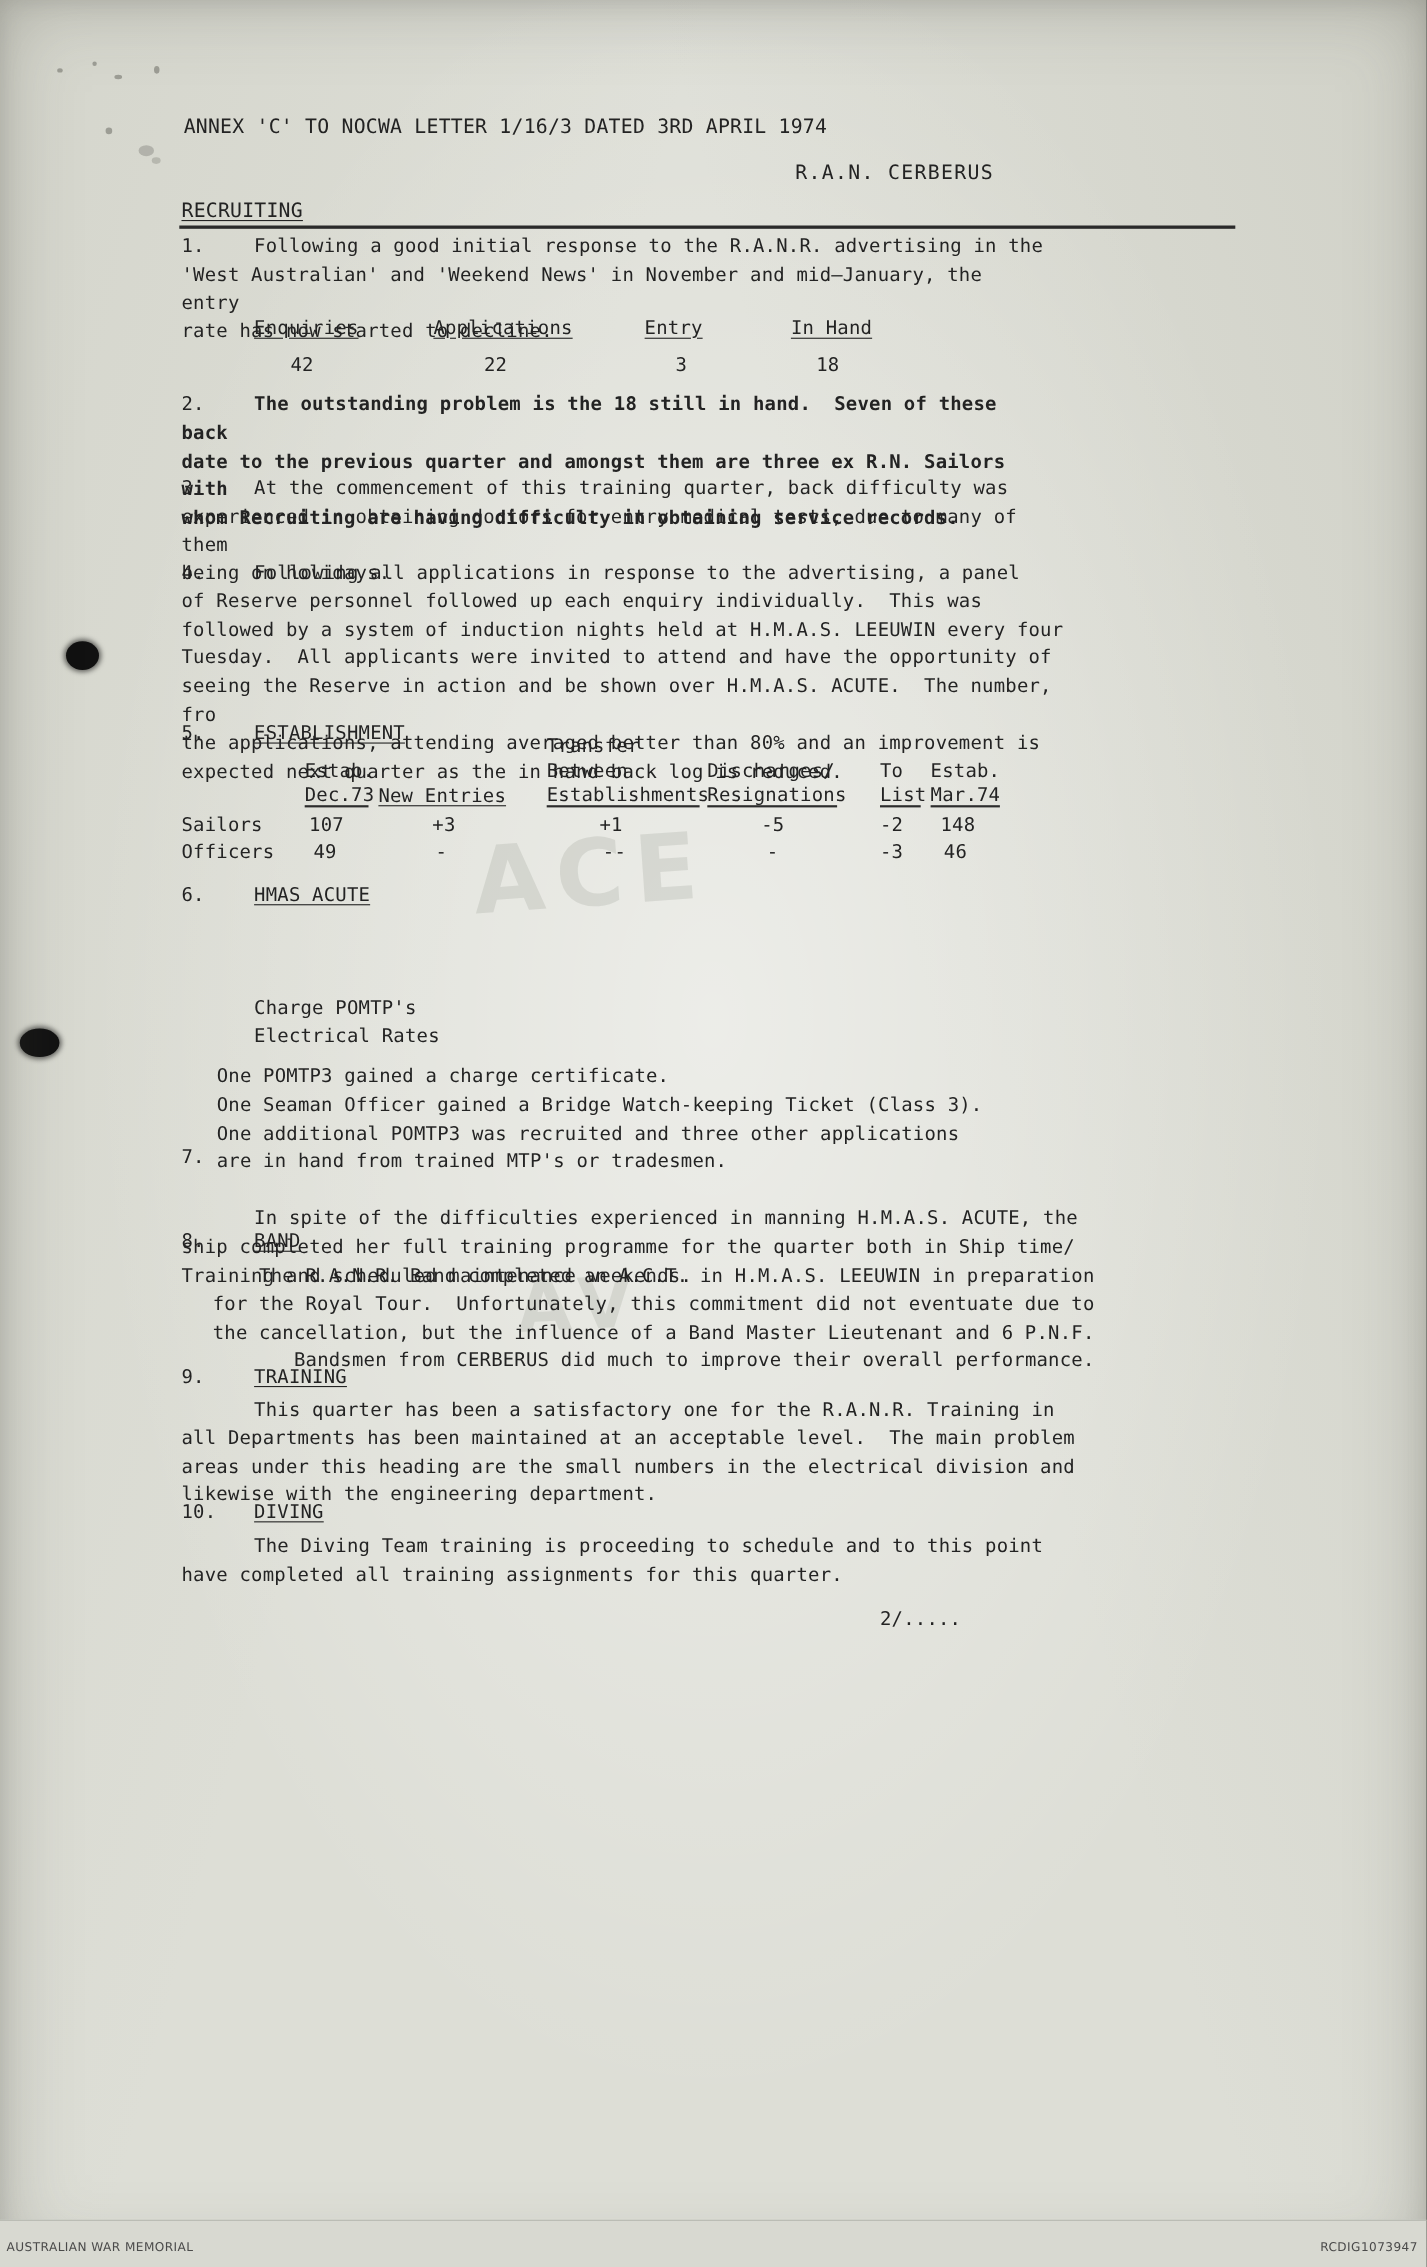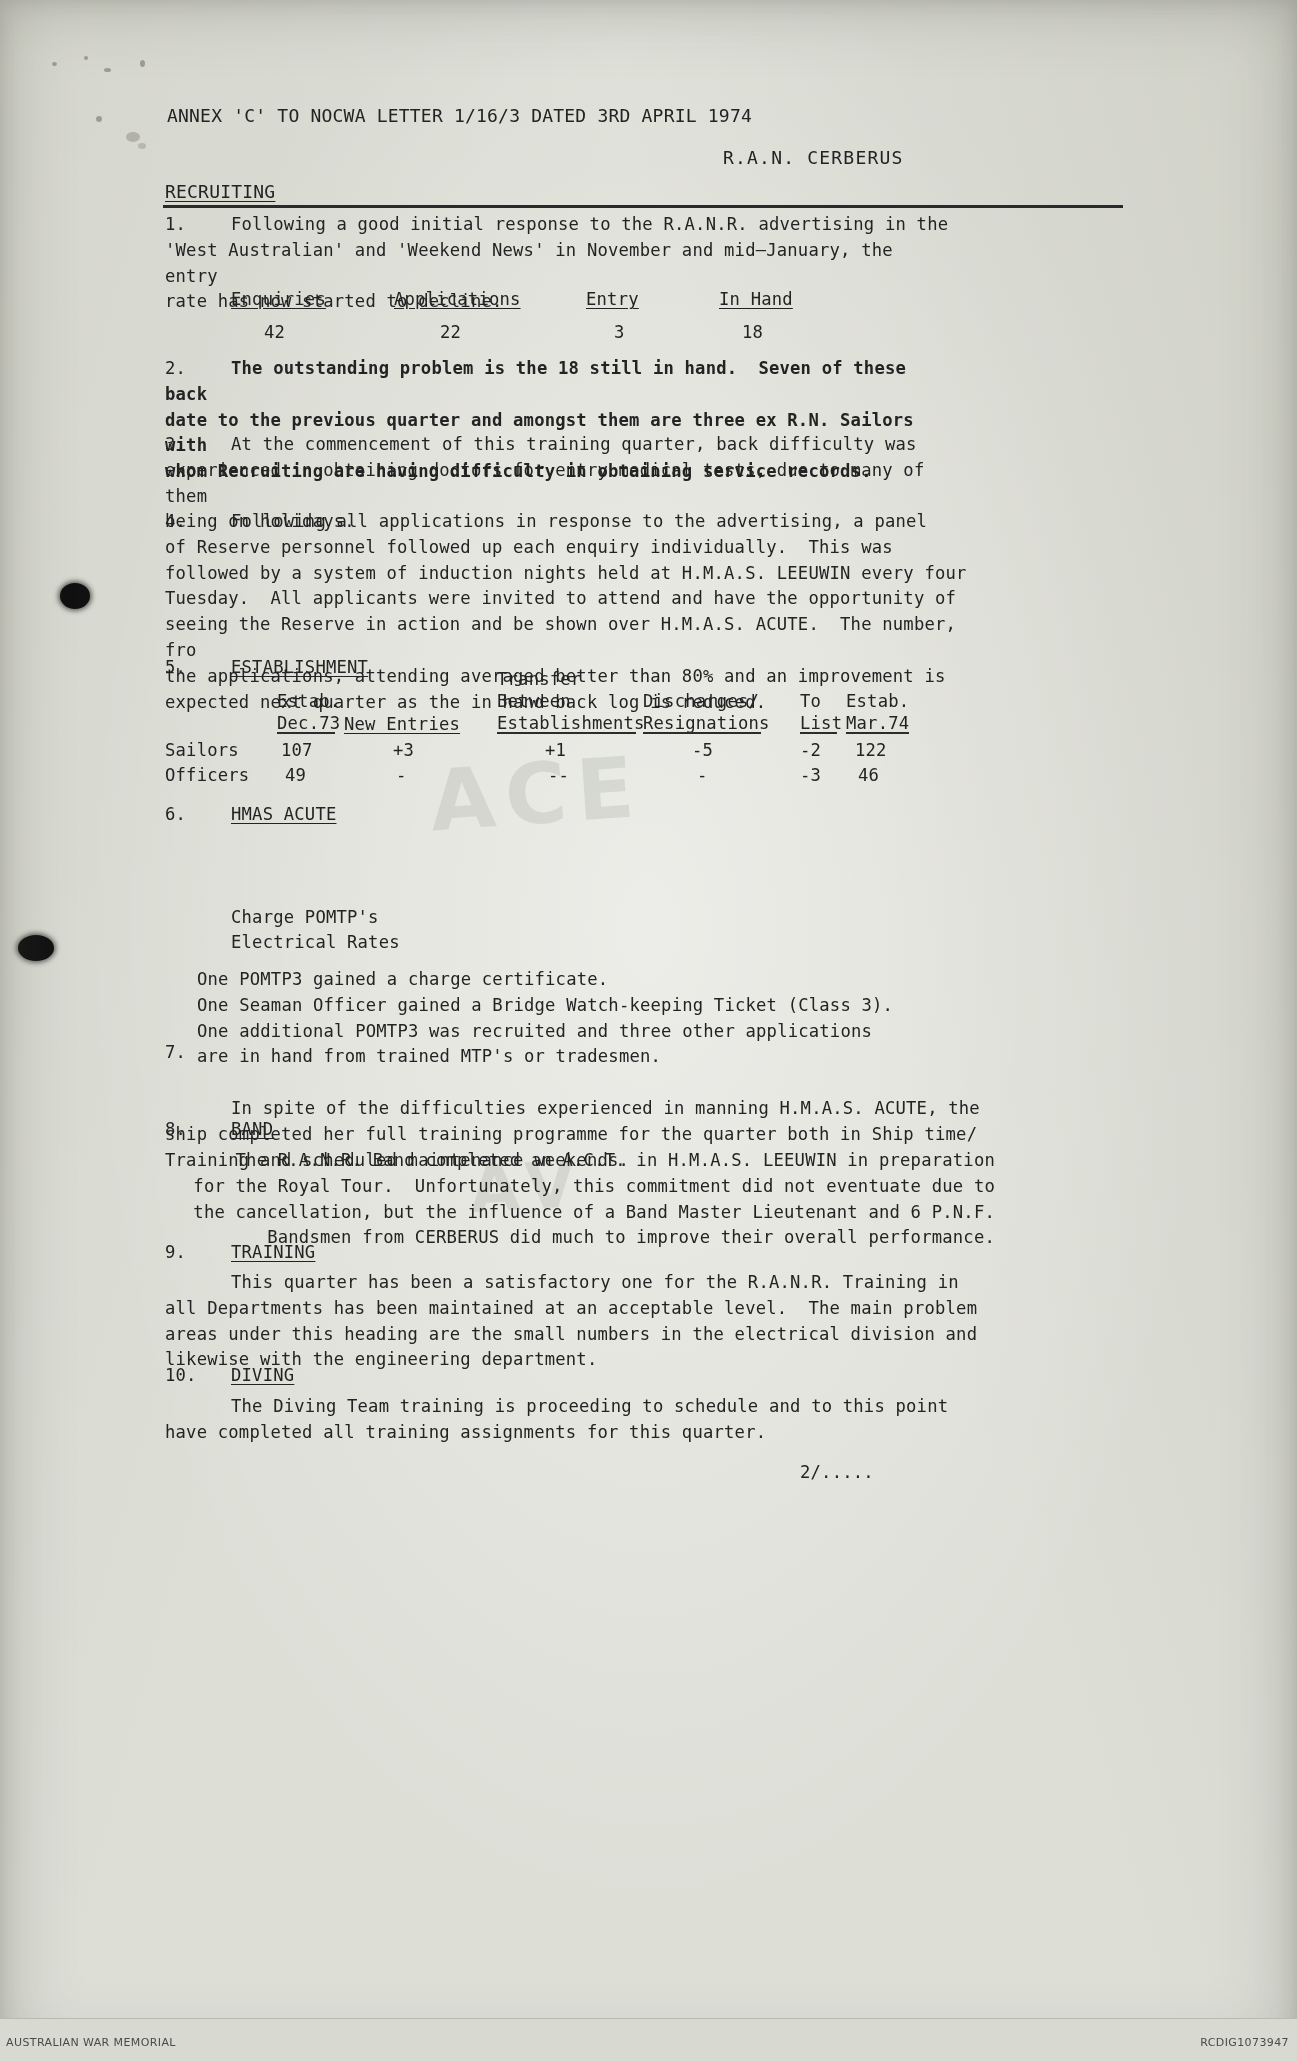--- a/index.html
+++ b/index.html
@@ -206,21 +206,21 @@
     <div style="position:absolute;left:643px;top:732px;width:118px;height:2px;background:#2c2c2c;"></div>
     <div style="position:absolute;left:800px;top:732px;width:37px;height:2px;background:#2c2c2c;"></div>
     <div style="position:absolute;left:846px;top:732px;width:63px;height:2px;background:#2c2c2c;"></div>
 
     <div class="tbl-cell" style="left:165px; top:738px;">Sailors</div>
     <div class="tbl-cell" style="left:281px; top:738px;">107</div>
     <div class="tbl-cell" style="left:393px; top:738px;">+3</div>
     <div class="tbl-cell" style="left:545px; top:738px;">+1</div>
     <div class="tbl-cell" style="left:692px; top:738px;">-5</div>
     <div class="tbl-cell" style="left:800px; top:738px;">-2</div>
-    <div class="tbl-cell" style="left:855px; top:738px;">122</div>
+    <div class="tbl-cell" style="left:855px; top:738px;">148</div>
 
     <div class="tbl-cell" style="left:165px; top:763px;">Officers</div>
     <div class="tbl-cell" style="left:285px; top:763px;">49</div>
     <div class="tbl-cell" style="left:396px; top:763px;">-</div>
     <div class="tbl-cell" style="left:548px; top:763px;">--</div>
     <div class="tbl-cell" style="left:697px; top:763px;">-</div>
     <div class="tbl-cell" style="left:800px; top:763px;">-3</div>
     <div class="tbl-cell" style="left:858px; top:763px;">46</div>
 
     <div class="t" style="left:165px; top:802px;">6.</div>

